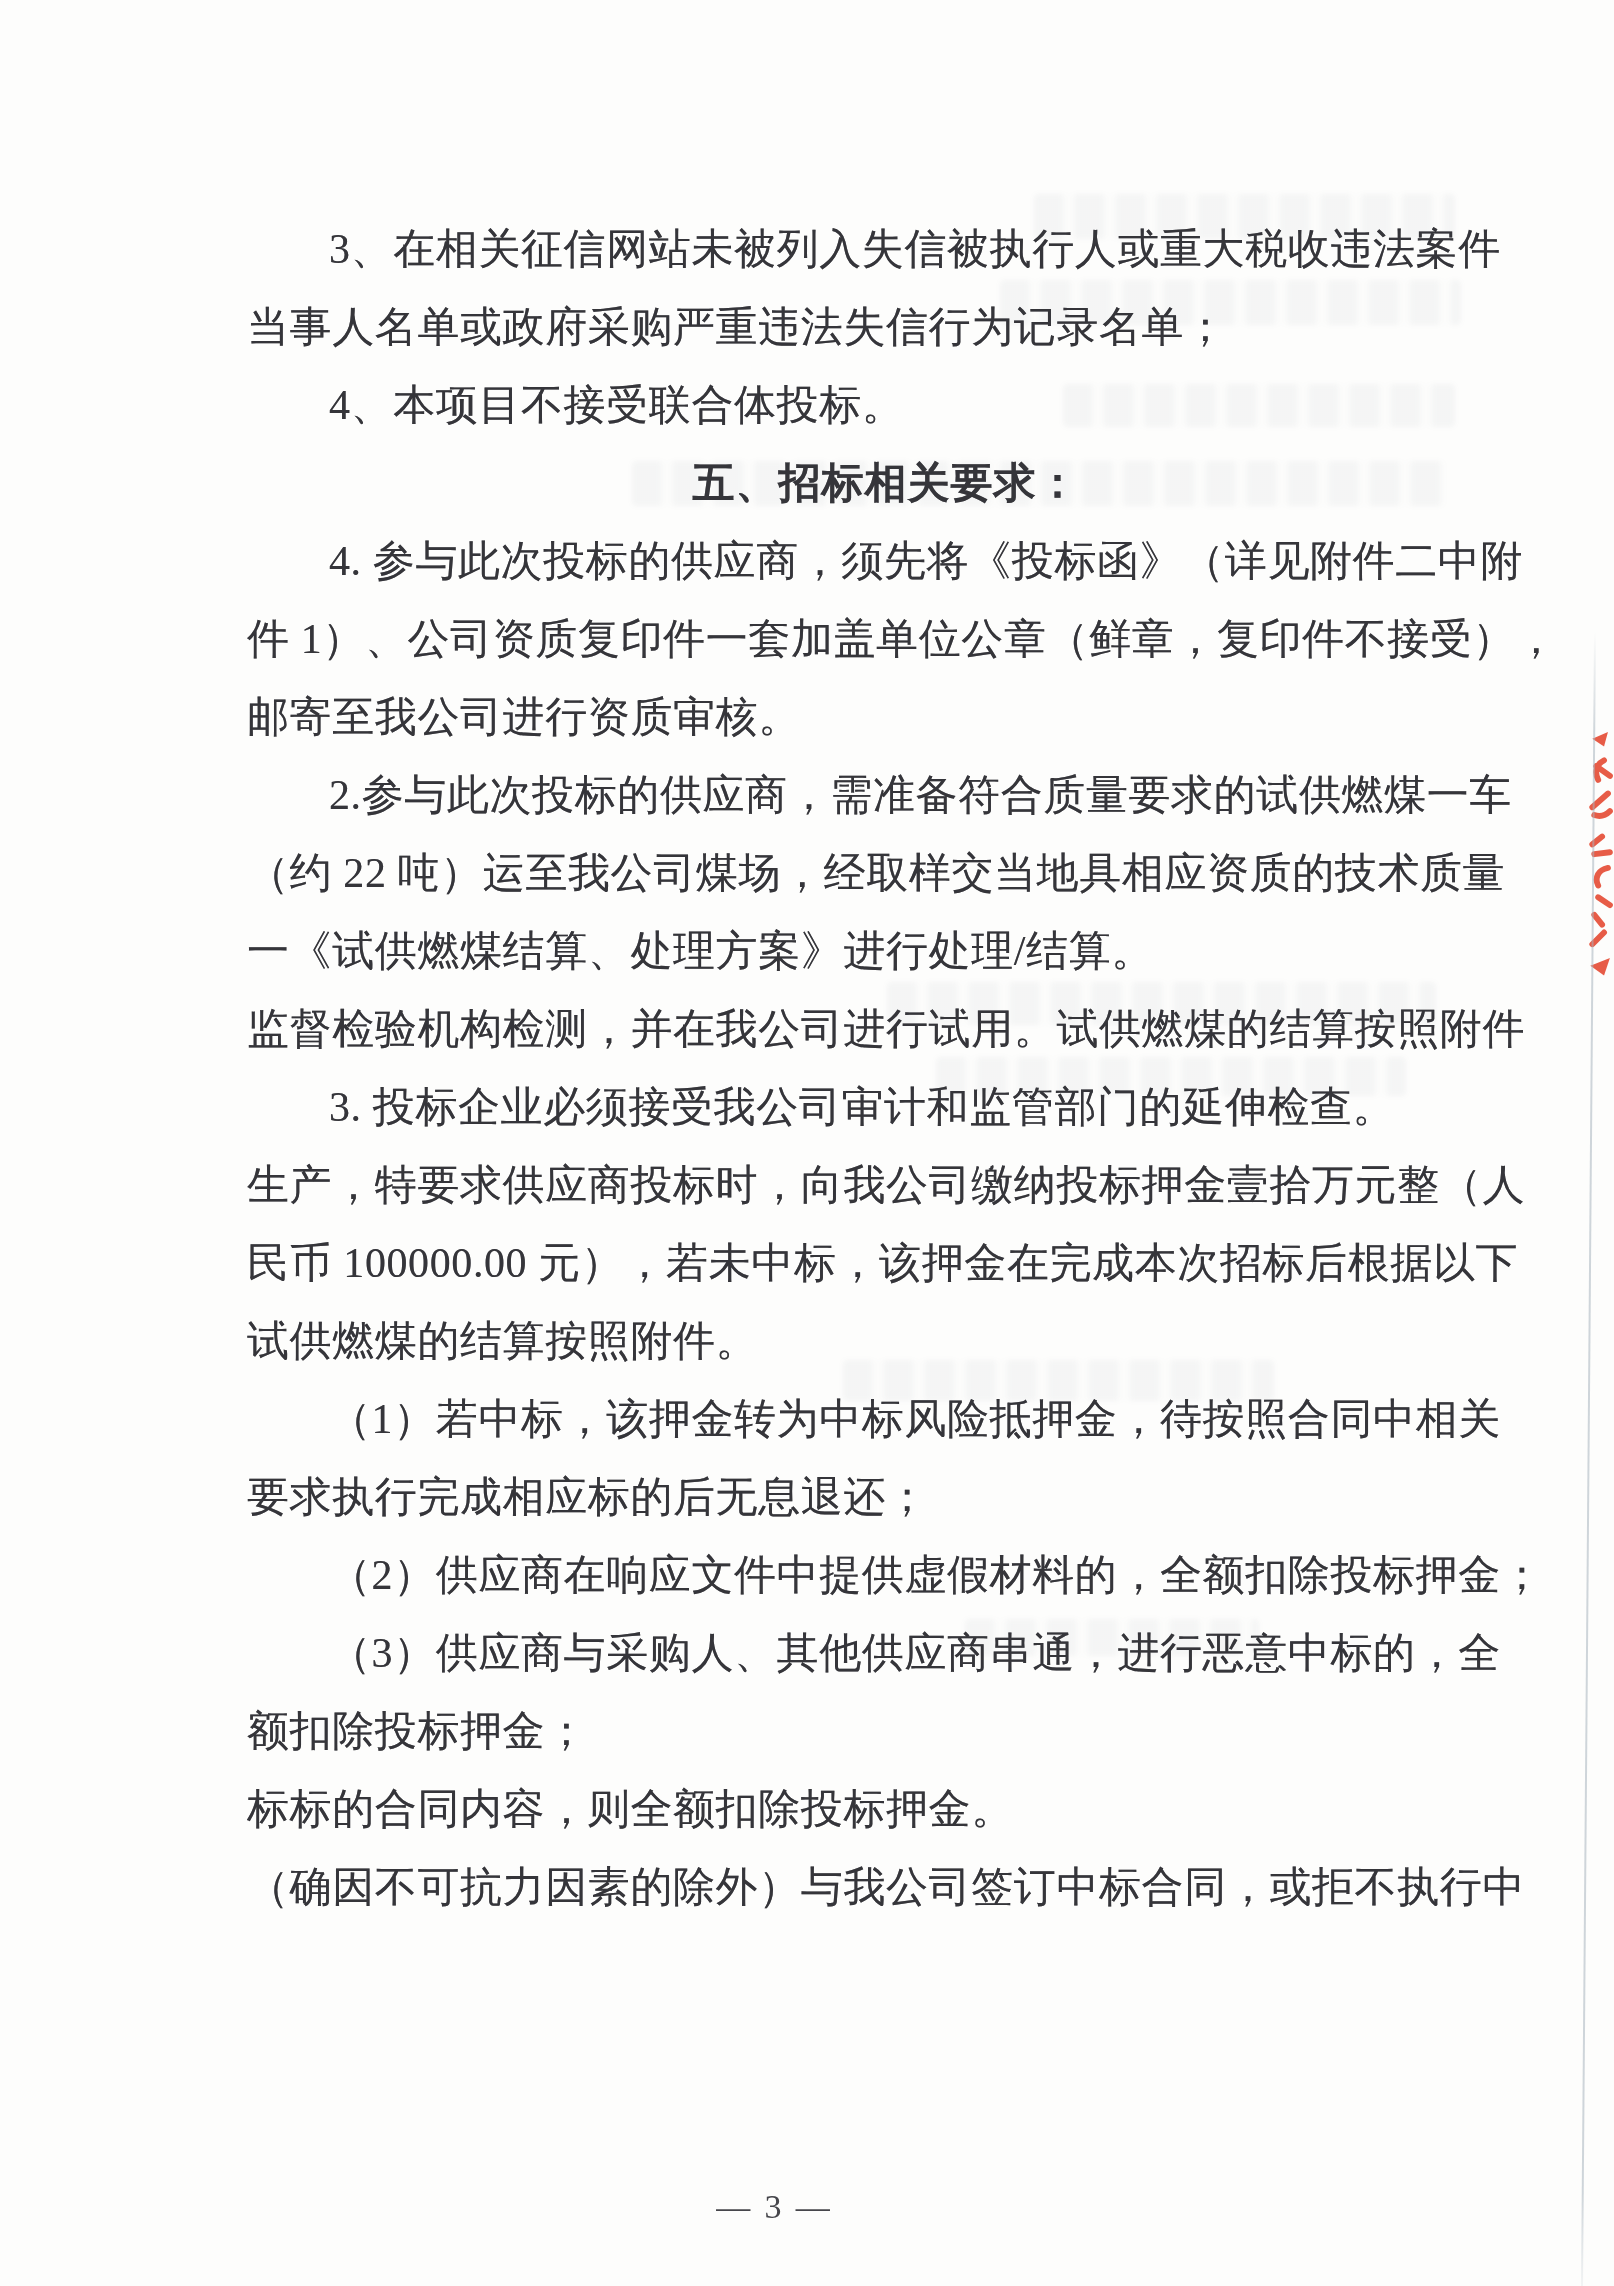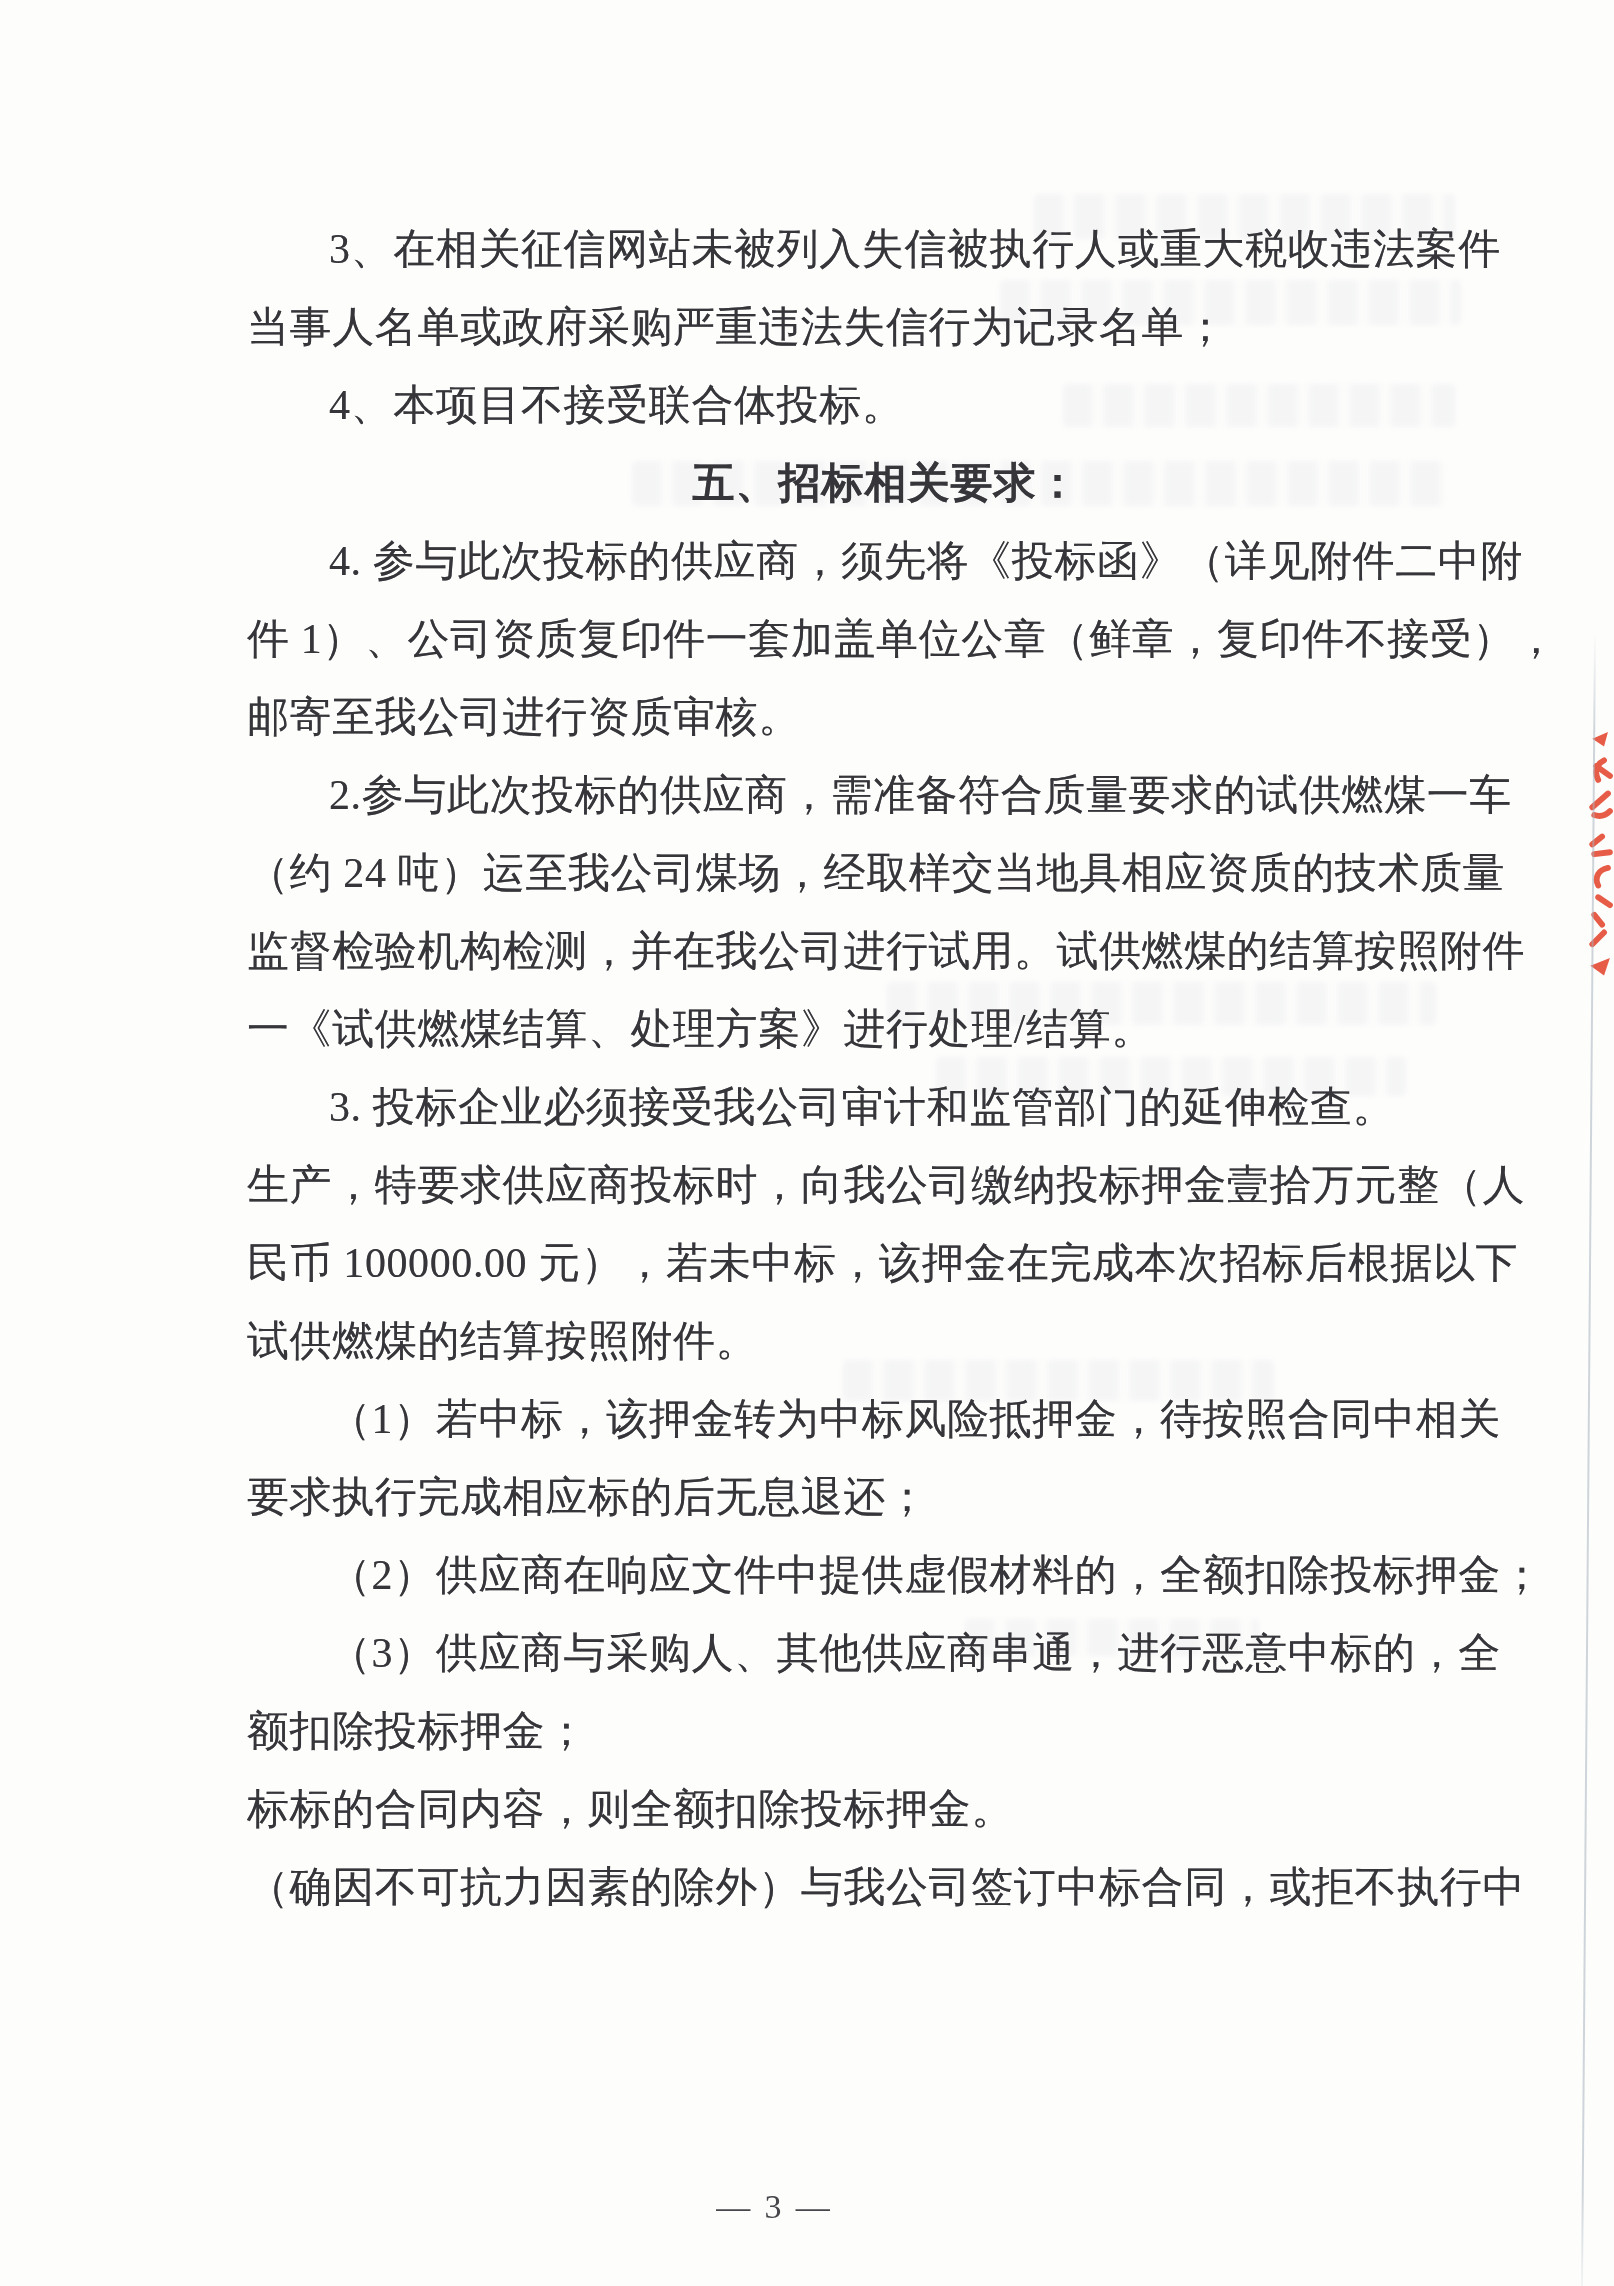--- a/index.html
+++ b/index.html
@@ -105,23 +105,23 @@
   <div class="doc-body">
 
   <div class="line indent">3、在相关征信网站未被列入失信被执行人或重大税收违法案件</div>
       <div class="line">当事人名单或政府采购严重违法失信行为记录名单；</div>
       <div class="line indent">4、本项目不接受联合体投标。</div>
       <div class="line indent bold">五、招标相关要求：</div>
       <div class="line indent">4. 参与此次投标的供应商，须先将《投标函》（详见附件二中附</div>
       <div class="line">件 1）、公司资质复印件一套加盖单位公章（鲜章，复印件不接受），</div>
       <div class="line">邮寄至我公司进行资质审核。</div>
       <div class="line indent">2.参与此次投标的供应商，需准备符合质量要求的试供燃煤一车</div>
-      <div class="line">（约 24 吨）运至我公司煤场，经取样交当地具相应资质的技术质量</div>
+      <div class="line">（约 22 吨）运至我公司煤场，经取样交当地具相应资质的技术质量</div>
+      <div class="line">一《试供燃煤结算、处理方案》进行处理/结算。</div>
       <div class="line">监督检验机构检测，并在我公司进行试用。试供燃煤的结算按照附件</div>
-      <div class="line">一《试供燃煤结算、处理方案》进行处理/结算。</div>
       <div class="line indent">3. 投标企业必须接受我公司审计和监管部门的延伸检查。</div>
       <div class="line">生产，特要求供应商投标时，向我公司缴纳投标押金壹拾万元整（人</div>
       <div class="line">民币 100000.00 元），若未中标，该押金在完成本次招标后根据以下</div>
       <div class="line">试供燃煤的结算按照附件。</div>
       <div class="line indent">（1）若中标，该押金转为中标风险抵押金，待按照合同中相关</div>
       <div class="line">要求执行完成相应标的后无息退还；</div>
       <div class="line indent">（2）供应商在响应文件中提供虚假材料的，全额扣除投标押金；</div>
       <div class="line indent">（3）供应商与采购人、其他供应商串通，进行恶意中标的，全</div>
       <div class="line">额扣除投标押金；</div>
       <div class="line">标标的合同内容，则全额扣除投标押金。</div>

